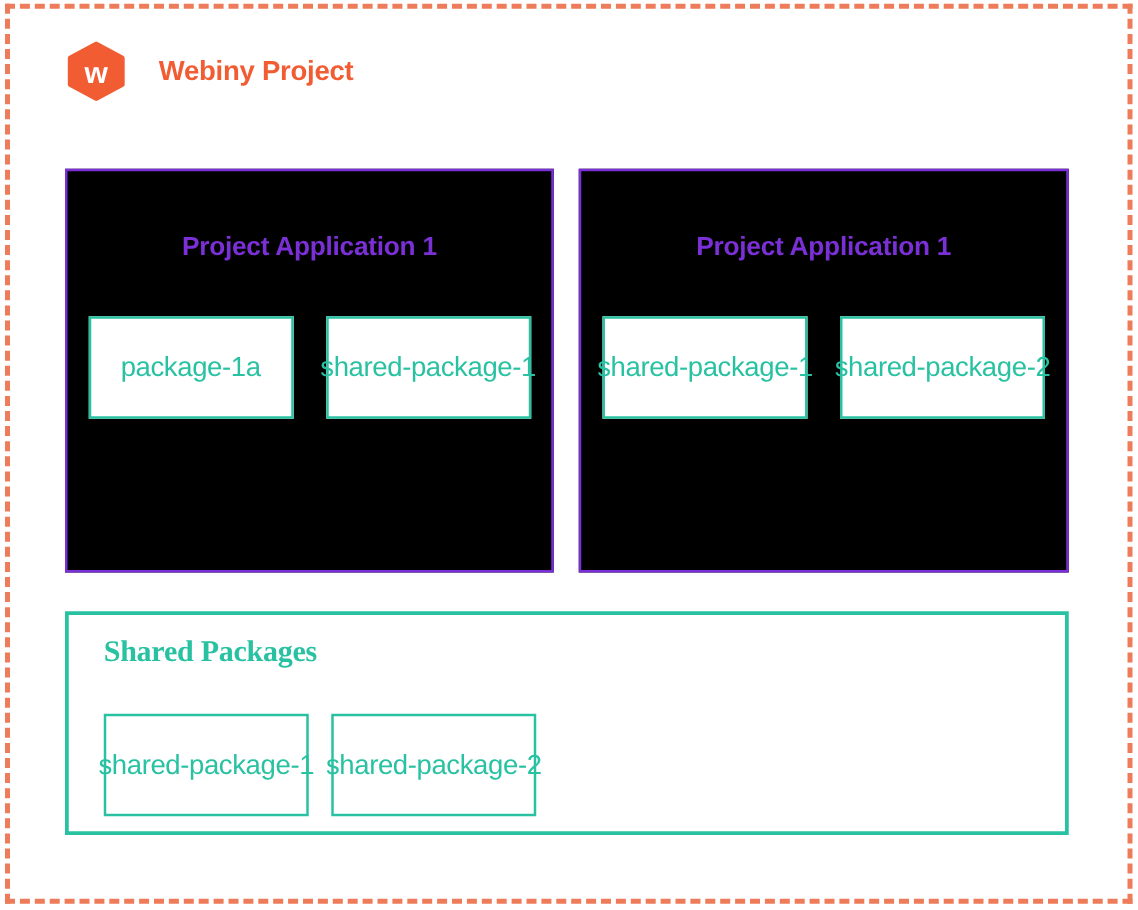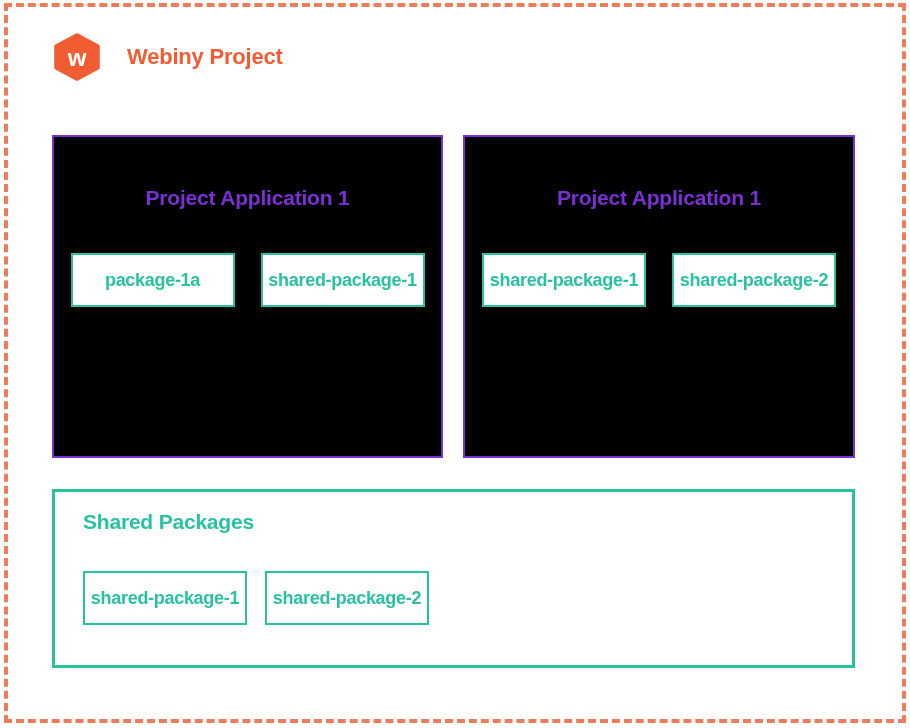--- a/index.html
+++ b/index.html
@@ -67,49 +67,50 @@
   .pkg-grid {
     margin-top: 42px;
     display: grid;
     grid-template-columns: 164px 164px;
     column-gap: 26px;
     row-gap: 18px;
     justify-content: center;
   }
   .pkg-box {
     width: 164px;
-    height: 54px;
+    height: 82px;
     box-sizing: border-box;
     border: 2px solid var(--teal, #28c2a2);
     background: #ffffff;
     display: flex;
     align-items: center;
     justify-content: center;
-    font-size: 18px;
-    font-weight: bold;
+    font-size: 22px;
+    font-weight: normal;
     color: var(--teal, #28c2a2);
     letter-spacing: -0.3px;
     white-space: nowrap;
   }
   
   .shared-box {
     position: absolute;
     left: 52px; top: 489px;
     width: 803px; height: 179px;
     border: 3px solid var(--teal, #28c2a2);
     box-sizing: border-box;
     background: #ffffff;
   }
   .shared-title {
     margin: 17px 0 0 28px;
-    font-size: 21px;
+    font-size: 24px;
     line-height: 26px;
     font-weight: bold;
     color: var(--teal, #28c2a2);
     letter-spacing: -0.2px;
+    font-family: Liberation Serif, serif;
   }
   .shared-row {
     margin: 36px 0 0 28px;
     display: flex;
     gap: 18px;
   }
 </style>
 </head>
 <body>
 

